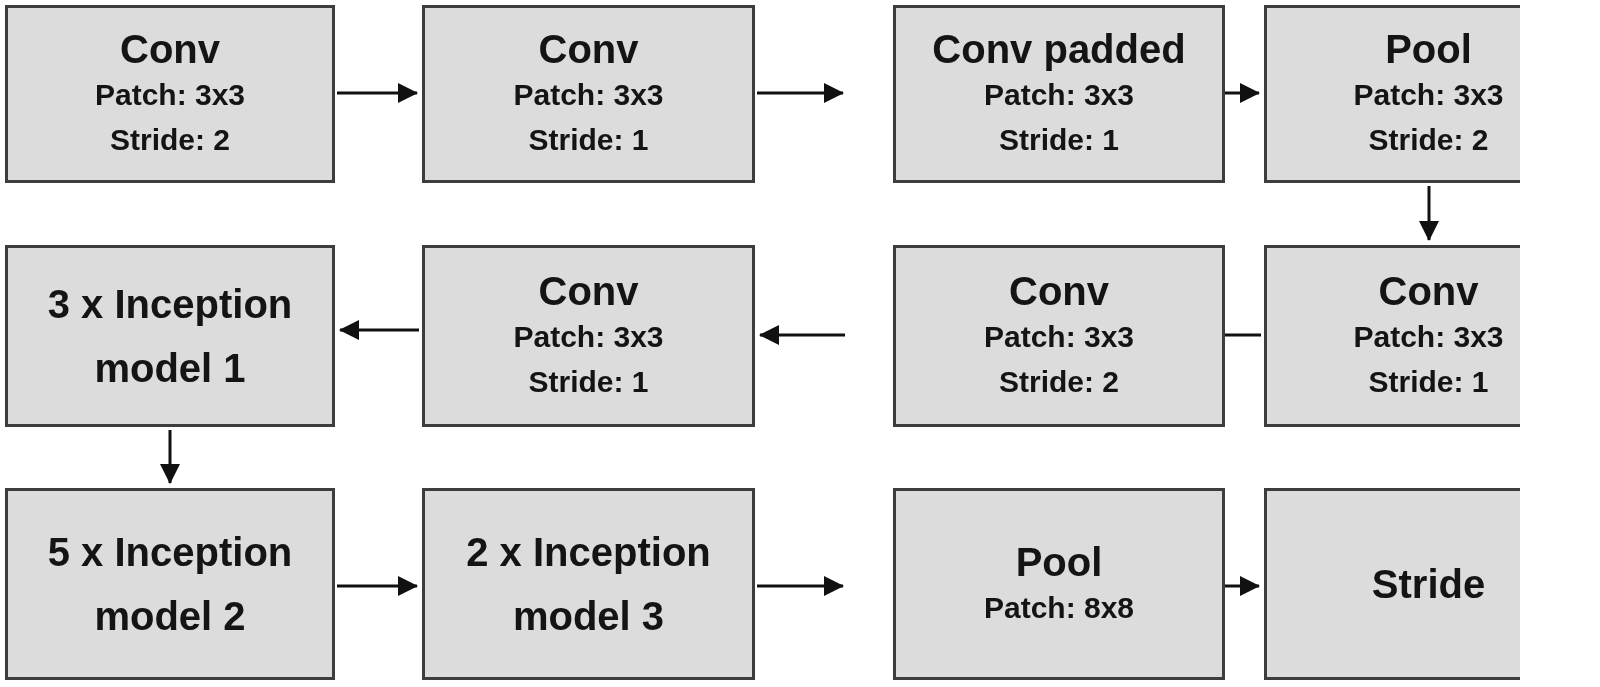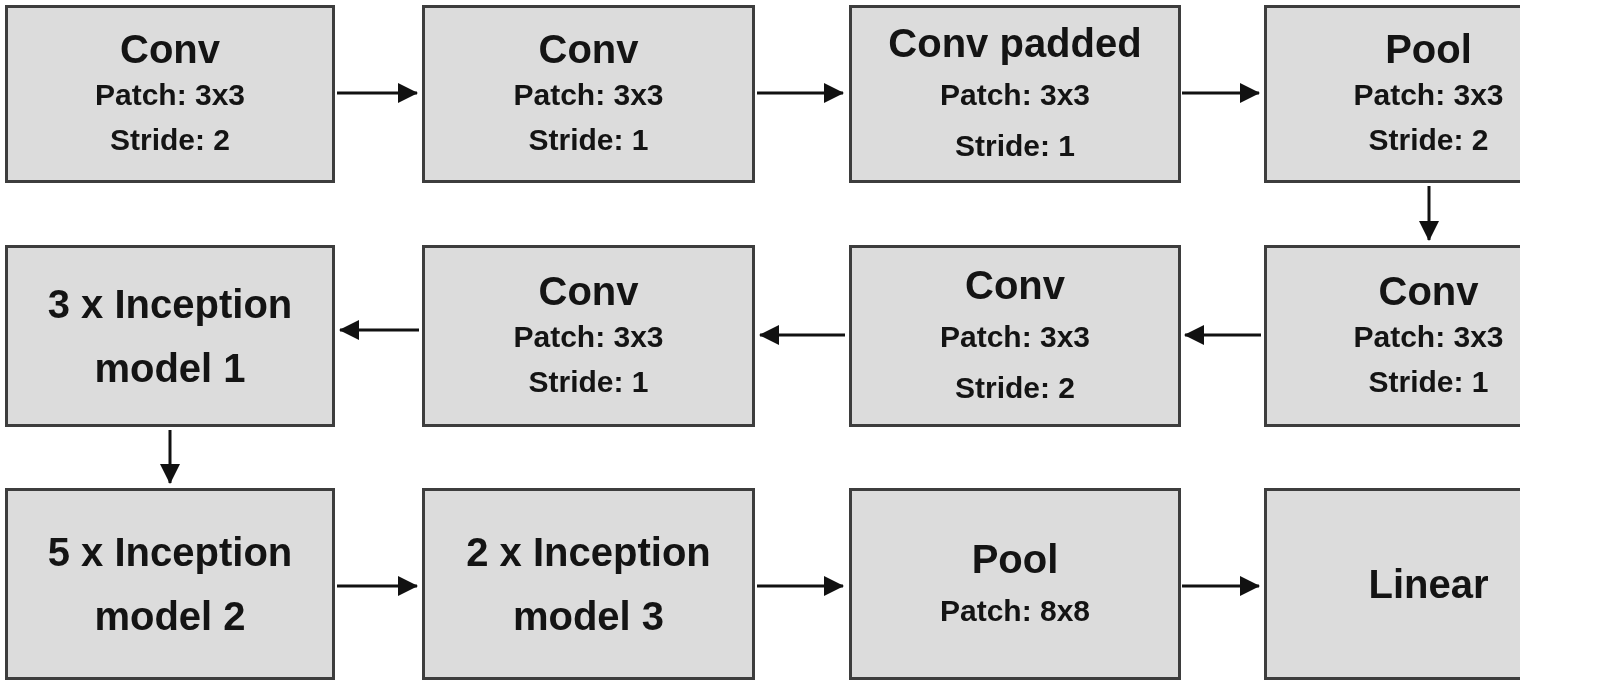--- a/index.html
+++ b/index.html
@@ -46,21 +46,21 @@
     line-height: 1.5;
   }
   .node .big-line {
     font-size: 40px;
     font-weight: bold;
     line-height: 1.6;
   }
   
   .c1 { left: 5px;    width: 330px; }
   .c2 { left: 422px;  width: 333px; }
-  .c3 { left: 849px;  width: 332px; gap: 6px; }
+  .c3 { left: 893px;  width: 332px; }
   .c4 { left: 1264px; width: 329px; }
   
   .r1 { top: 5px;   height: 178px; }
   .r2 { top: 245px; height: 182px; }
   .r3 { top: 488px; height: 192px; text-align: right; }
 </style>
 </head>
 <body>
 
 <div class="canvas">
@@ -136,16 +136,16 @@
   </div>
   <div class="node r3 c2">
     <div class="big-line">2 x Inception</div>
     <div class="big-line">model 3</div>
   </div>
   <div class="node r3 c3">
     <div class="title">Pool</div>
     <div class="detail">Patch: 8x8</div>
   </div>
   <div class="node r3 c4">
-    <div class="big-line">Linear</div>
+    <div class="big-line">Stride</div>
   </div>
 
 </div>
 
 </body></html>

